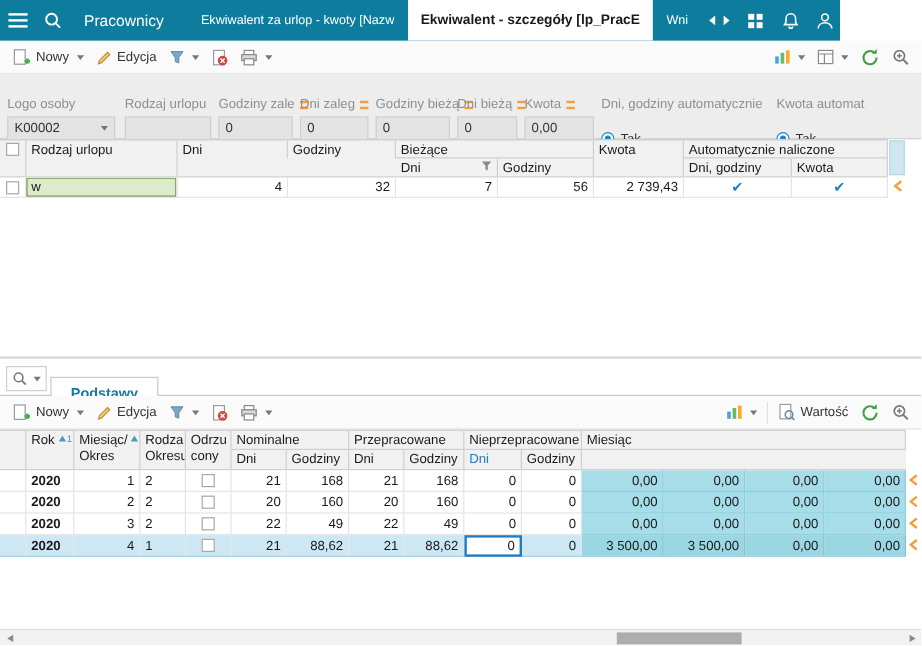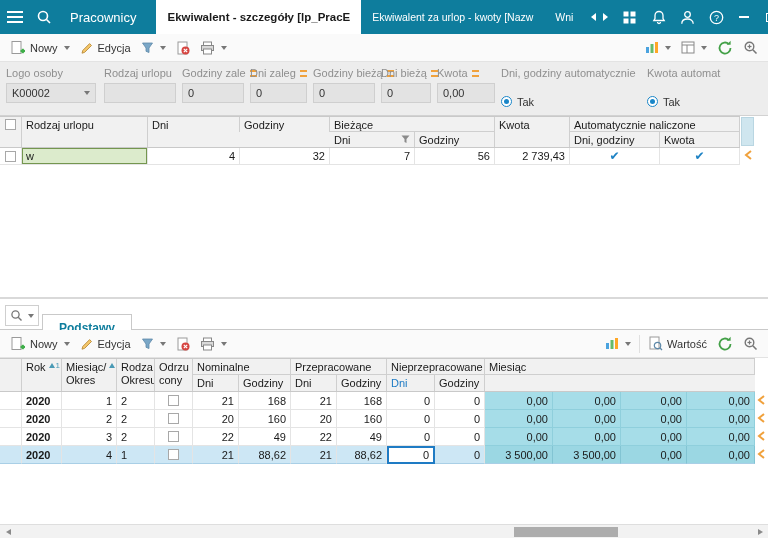--- a/index.html
+++ b/index.html
@@ -1,20 +1,20 @@
 <!DOCTYPE html>
 <html><head>
 <meta charset="utf-8">
 <style>
 *{margin:0;padding:0;box-sizing:border-box}
 html,body{width:768px;height:538px;overflow:hidden}
 .app{position:relative;width:768px;height:538px;font-family:"Liberation Sans","DejaVu Sans",sans-serif;font-size:11px;color:#1a1a1a;background:#fff;overflow:hidden}
 
 
-.topbar{position:absolute;top:0;left:0;width:768px;height:34px;background:#0e7d9d;display:flex;align-items:stretch;color:#fff;overflow:hidden}
+.topbar{position:absolute;top:0;left:0;width:700px;height:34px;background:#0e7d9d;display:flex;align-items:stretch;color:#fff;overflow:hidden}
 .tbicon{width:29px;display:flex;align-items:center;justify-content:center;cursor:pointer;flex:none}
 .burger{display:block;width:16px;height:12px;border-top:2px solid #fff;border-bottom:2px solid #fff;position:relative}
 .burger::after{content:"";position:absolute;left:0;top:3px;width:16px;height:2px;background:#fff}
 .module{display:flex;align-items:center;padding:0 20px 0 12px;font-size:13px;flex:none}
 .ttab{display:flex;align-items:center;padding:0 11px;font-size:10.5px;white-space:nowrap;cursor:pointer;flex:none}
 .ttab.active{background:#fff;color:#1a1a1a;font-weight:bold;font-size:11.5px}
 .navarr{display:flex;align-items:center;gap:7px;padding:0 7px;flex:none}
 .tri{width:0;height:0;border-top:4px solid transparent;border-bottom:4px solid transparent}
 .tri.left{border-right:5px solid #fff}
 .tri.right{border-left:5px solid #fff}
@@ -25,21 +25,21 @@
 
 
 .toolbar{position:absolute;left:0;width:768px;height:28px;background:#fafafa;border-bottom:1px solid #e3e3e3;display:flex;align-items:center;padding:0 5px}
 .tbt{display:flex;align-items:center;gap:4px;padding:2px 5px;color:#333;cursor:pointer;flex:none}
 .chev{width:0;height:0;border-left:3.5px solid transparent;border-right:3.5px solid transparent;border-top:4px solid #777;margin-left:2px;flex:none}
 .tspacer{flex:1}
 .vsep{width:1px;height:18px;background:#e0e0e0;margin:0 3px;flex:none}
 
 
 .fpanel{position:absolute;top:62px;left:0;width:768px;height:54px;background:#ededed;border-bottom:1px solid #d2d2d2}
-.ff{position:absolute;top:5px}
+.ff{position:absolute;top:19px}
 .flbl{color:#8f8f8f;white-space:nowrap;display:flex;align-items:center;gap:4px}
 .eq{display:inline-block;width:7px;height:7px;border-top:2px solid #f0a13c;border-bottom:2px solid #f0a13c;flex:none}
 .fbox{margin-top:4px;height:20px;background:#e3e3e3;border:1px solid #cfcfcf;display:flex;align-items:center;padding:0 5px;color:#333}
 .fbox .chev{margin-left:auto}
 .radio{display:flex;gap:5px;margin-top:17px;color:#333}
 .rdot{width:11px;height:11px;border-radius:50%;background:#fff;border:1px solid #999;position:relative;flex:none}
 .rdot.sel{border-color:#1a86c8}
 .rdot.sel::after{content:"";position:absolute;left:2px;top:2px;width:5px;height:5px;border-radius:50%;background:#1a86c8}
 
 
@@ -106,25 +106,25 @@
     <div class="tbicon">
         <span class="burger"></span>
       </div>
     <div class="tbicon">
       <svg width="16" height="16" viewBox="0 0 16 16">
           <circle cx="7" cy="7" r="4.5" fill="none" stroke="#fff" stroke-width="1.6"></circle>
           <line x1="10.5" y1="10.5" x2="14" y2="14" stroke="#fff" stroke-width="1.6"></line>
         </svg>
     </div>
     <div class="module">Pracownicy</div>
+    <div class="ttab">
+        <span>Ekwiwalent za urlop - kwoty [Nazw</span>
+      </div>
     <div class="ttab active">
         <span>Ekwiwalent - szczegóły [lp_PracE</span>
-      </div>
-    <div class="ttab">
-        <span>Ekwiwalent za urlop - kwoty [Nazw</span>
       </div>
     <div class="ttab">
         <span>Wni</span>
       </div>
     <div class="navarr">
       <span class="tri left"></span>
       <span class="tri right"></span>
     </div>
     <div class="topright">
       <div class="tbicon">

